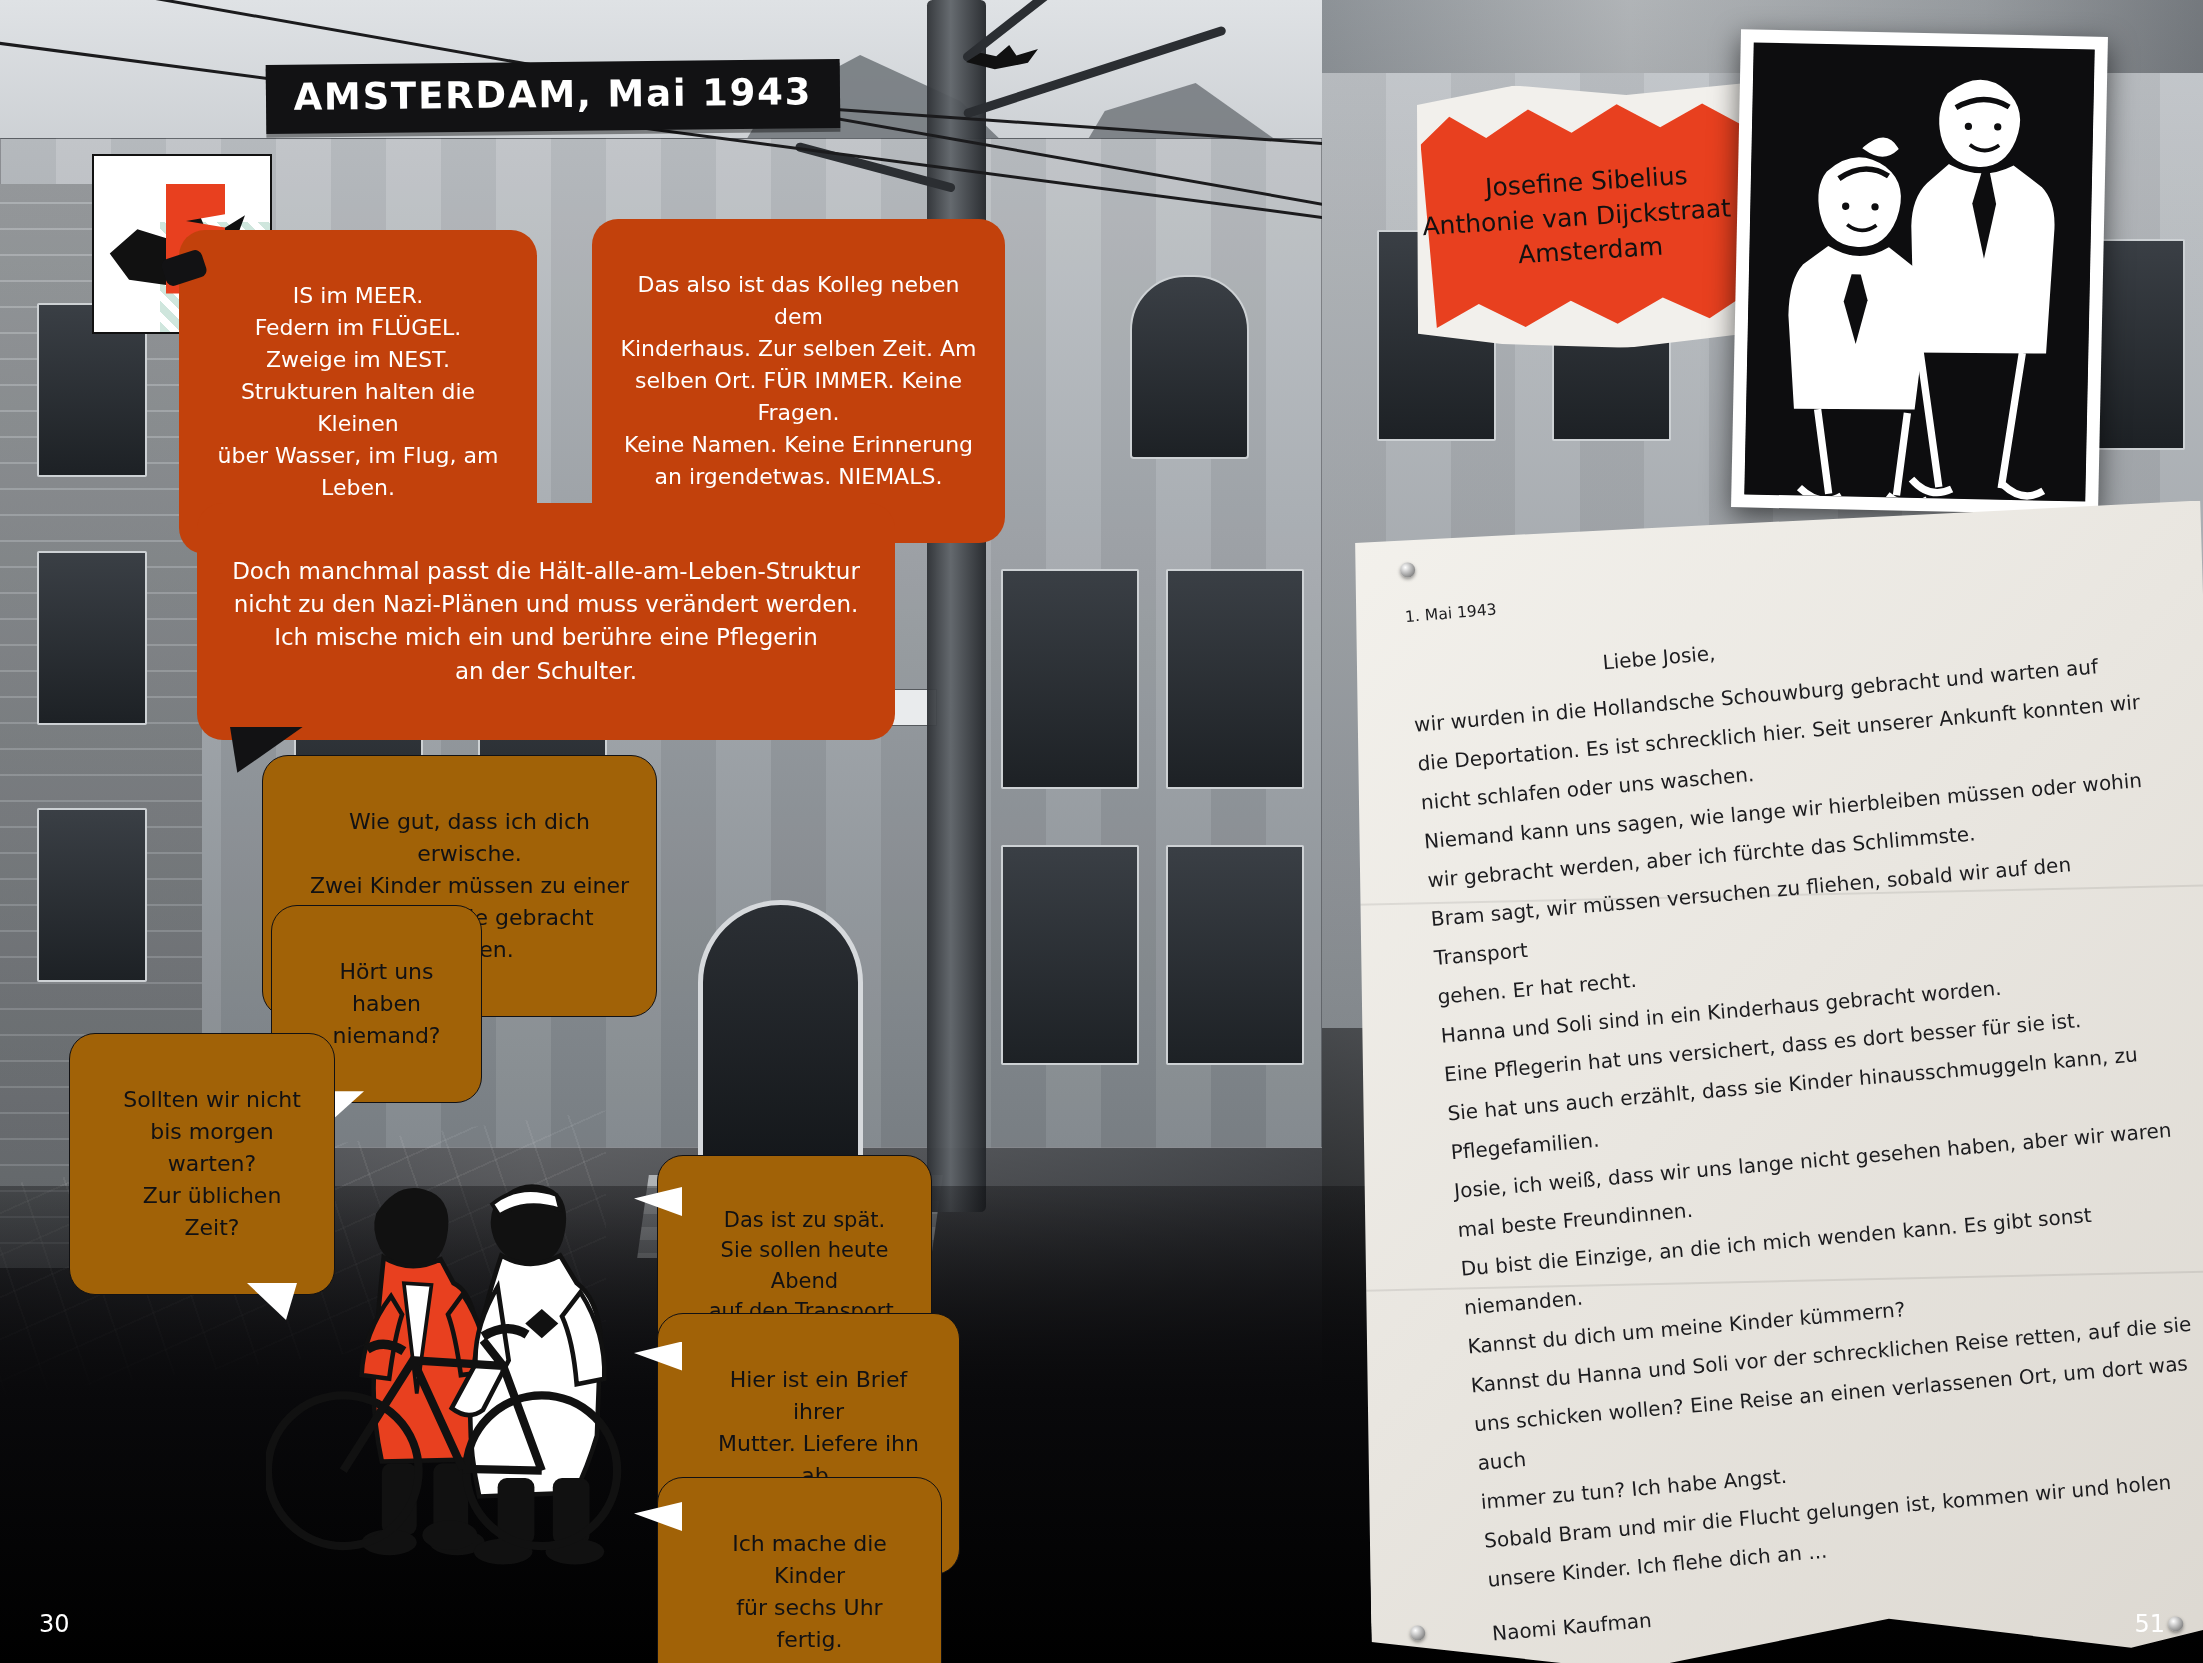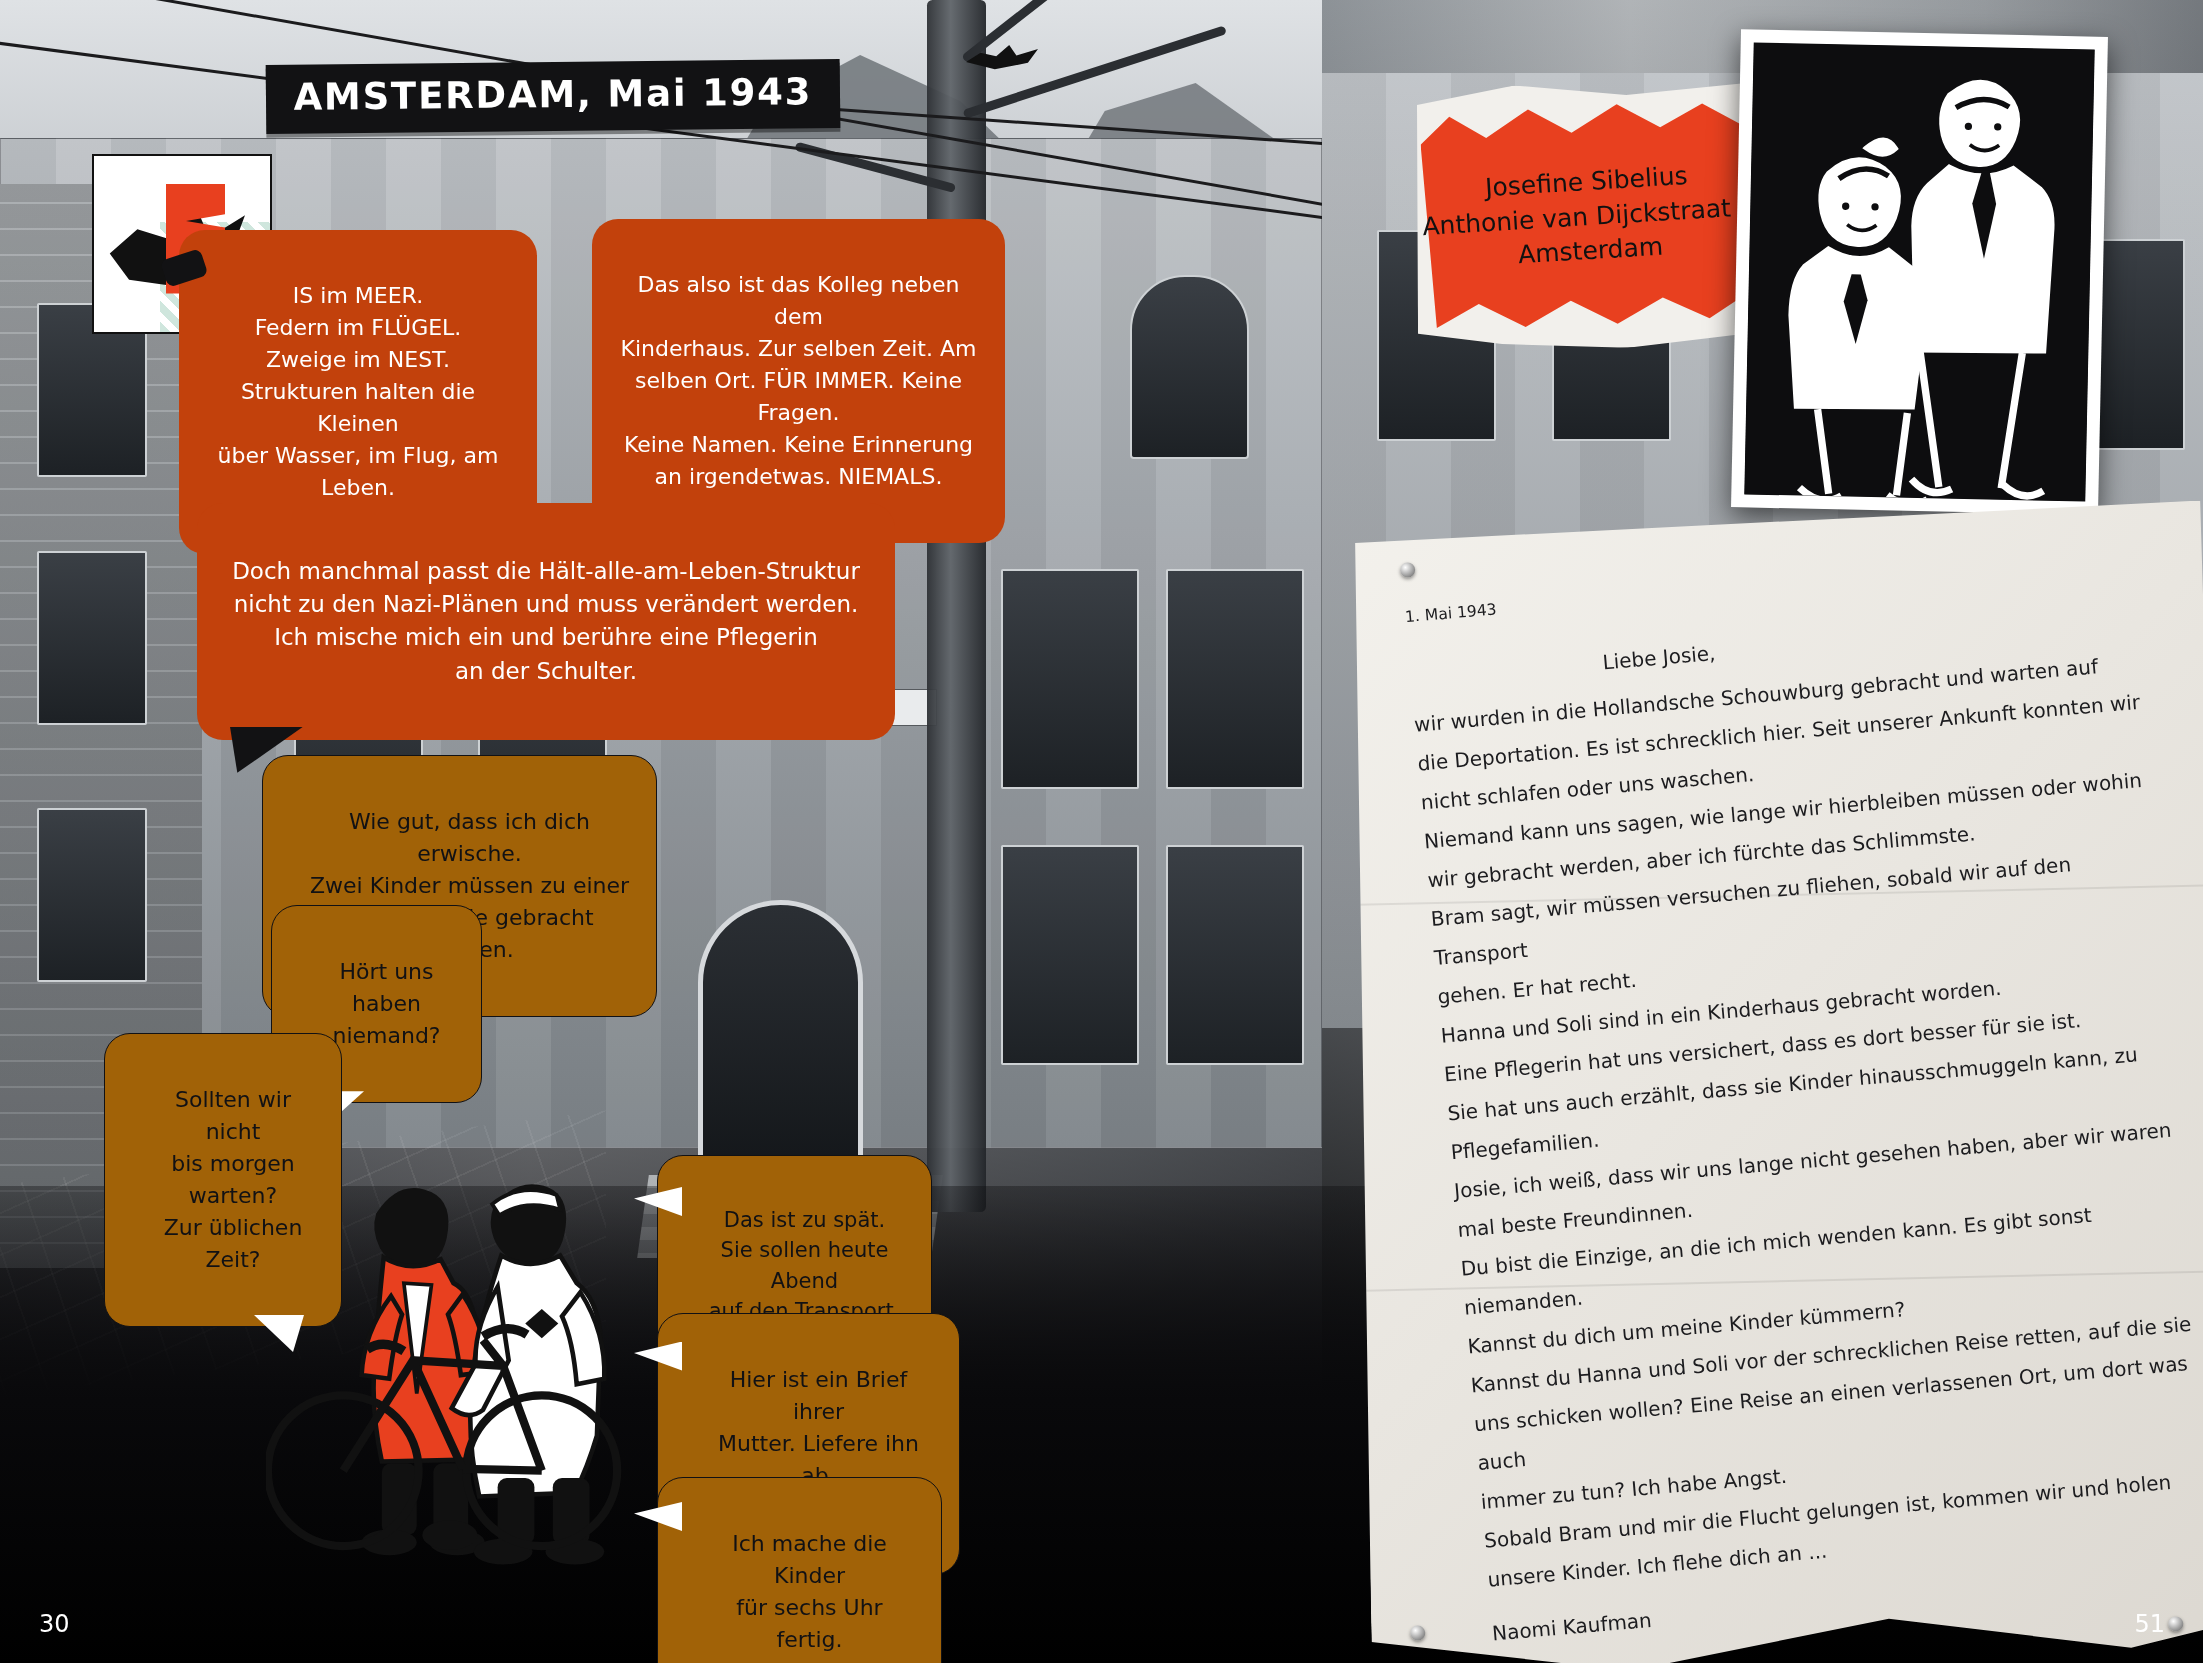--- a/index.html
+++ b/index.html
@@ -355,21 +355,21 @@
 Pflegefamilie gebracht werden.</span>
     <div class="tail-light" style="left:59px;bottom:-27.5px;width:57px;height:40px;clip-path:polygon(0 0,100% 0,22% 100%);border:none;"></div>
   </div>
 
   <div class="bubble light" style="left:271px;top:905px;width:211px;font-size:22px;">
     <span>Hört uns haben
 niemand?</span>
     <div class="tail-light" style="left:42px;bottom:-26px;width:50px;height:37px;clip-path:polygon(0 0,100% 0,18% 100%);border:none;"></div>
   </div>
 
-  <div class="bubble light" style="left:69px;top:1033px;width:238px;font-size:22px;margin-left:35px;">
+  <div class="bubble light" style="left:69px;top:1033px;width:266px;font-size:22px;">
     <span>Sollten wir nicht
 bis morgen warten?
 Zur üblichen Zeit?</span>
     <div class="tail-light" style="right:37px;bottom:-26px;width:50px;height:37px;clip-path:polygon(0 0,100% 0,78% 100%);border:none;"></div>
   </div>
 
   <div class="bubble light" style="left:657px;top:1155px;width:275px;font-size:21px;">
     <span>Das ist zu spät.
 Sie sollen heute Abend
 auf den Transport.</span>

